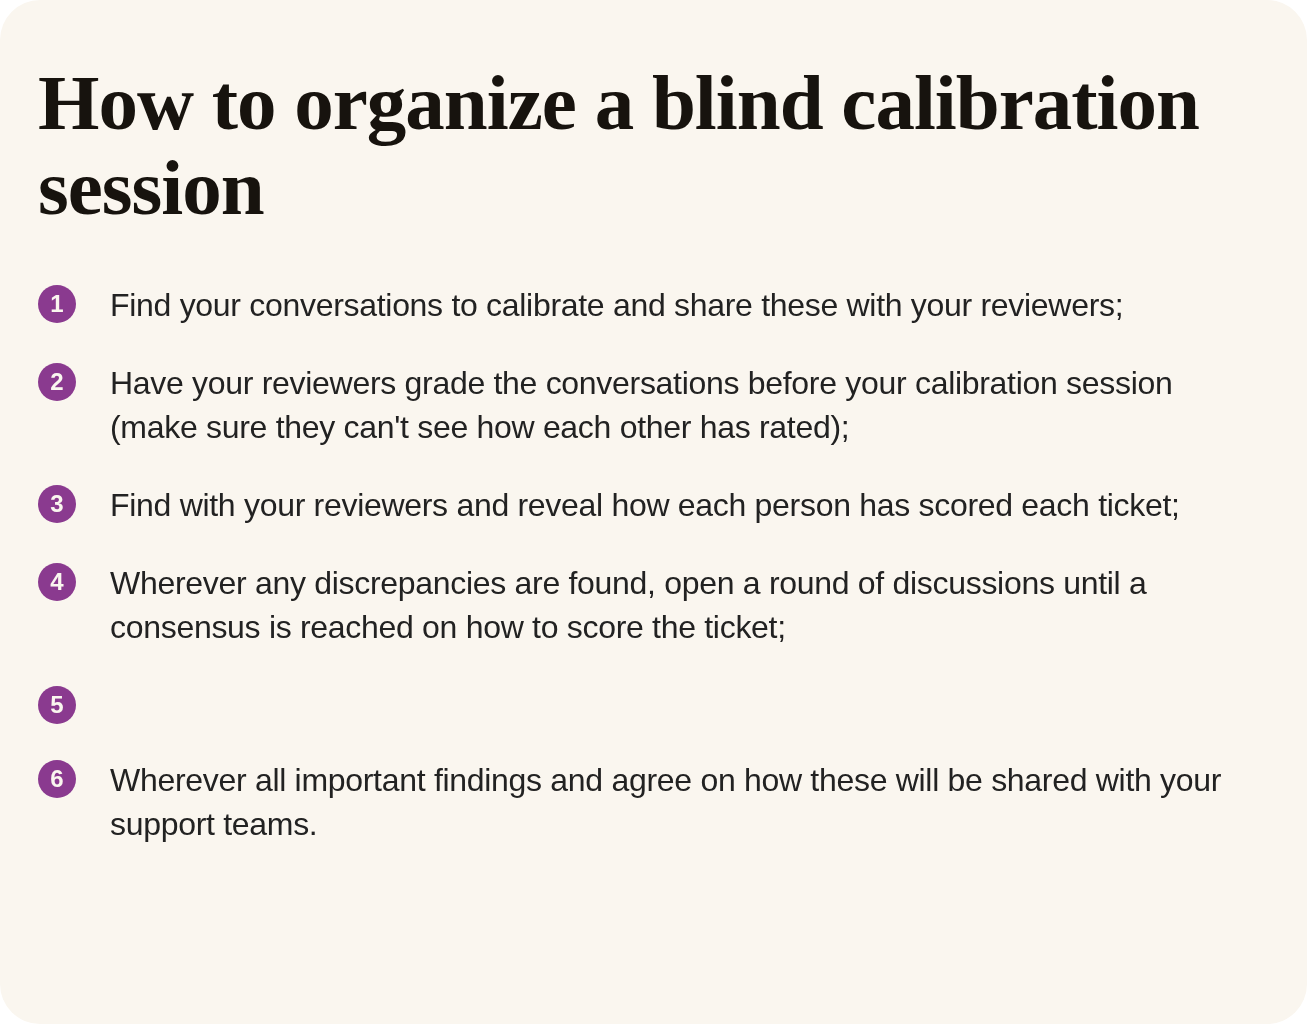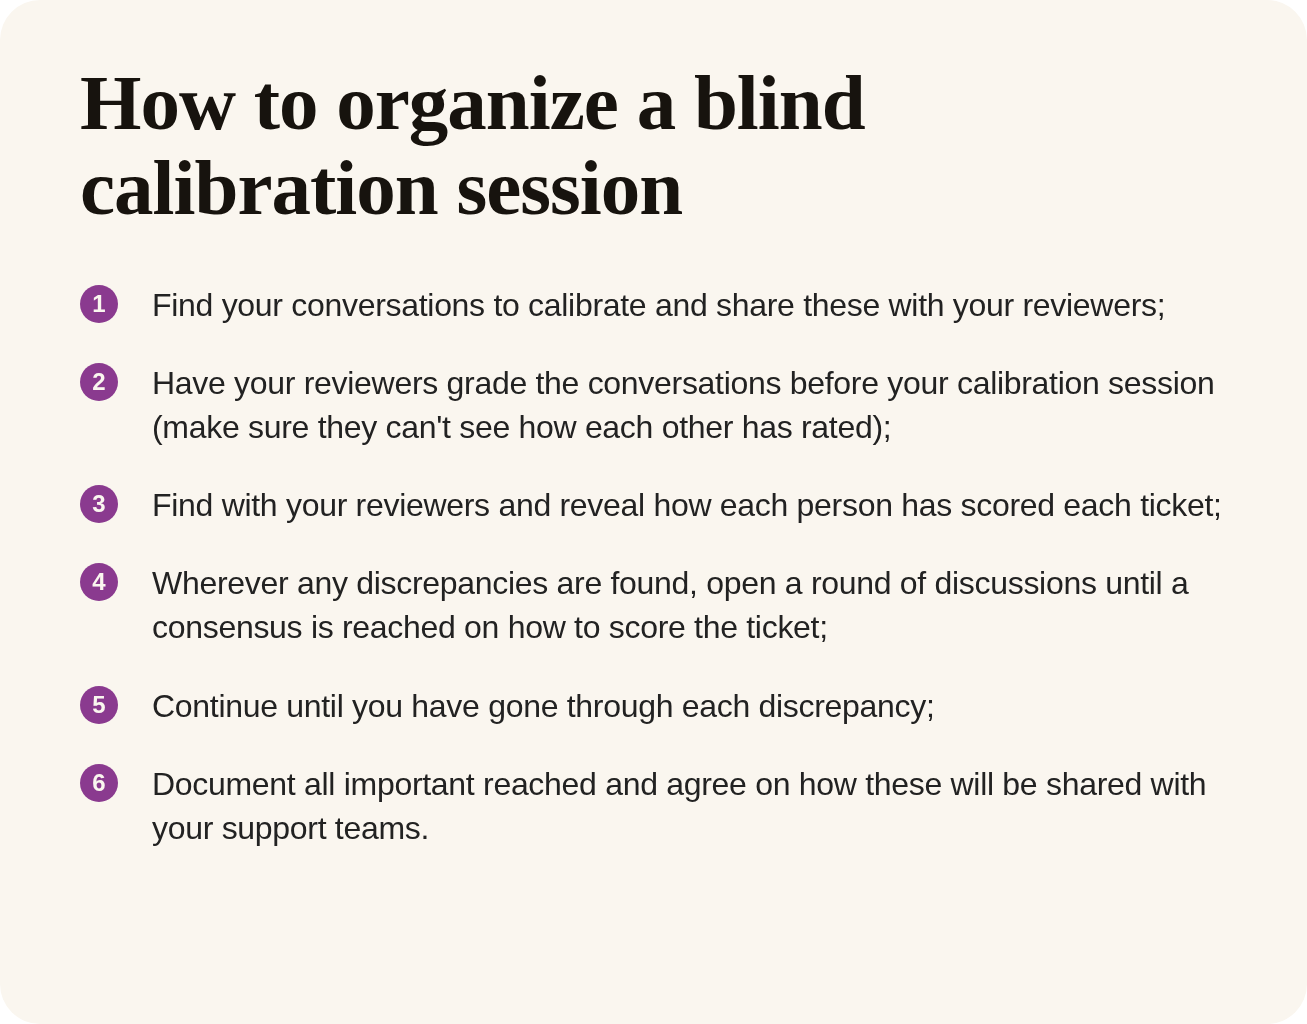--- a/index.html
+++ b/index.html
@@ -9,21 +9,21 @@
       font-family: -apple-system, BlinkMacSystemFont, "Segoe UI", Helvetica, Arial, sans-serif;
       display: flex;
       align-items: flex-start;
       justify-content: center;
     }
     .card {
       width: 1307px;
       min-height: 1024px;
       background: #faf6ef;
       border-radius: 40px;
-      padding: 60px 70px 70px 80px;
+      padding: 60px 70px 70px 38px;
     }
     .title {
       font-family: Georgia, "Times New Roman", serif;
       font-weight: 700;
       font-size: 79px;
       line-height: 1.08;
       color: #17130e;
       letter-spacing: -1px;
       margin-bottom: 52px;
     }
@@ -76,20 +76,19 @@
     <li class="item">
       <span class="badge">3</span>
       <span class="text">Find with your reviewers and reveal how each person has scored each ticket;</span>
     </li>
     <li class="item">
       <span class="badge">4</span>
       <span class="text">Wherever any discrepancies are found, open a round of discussions until a consensus is reached on how to score the ticket;</span>
     </li>
     <li class="item">
       <span class="badge">5</span>
-      <span class="text">Continue until you have gone through each discrepancy;</span>
     </li>
     <li class="item">
       <span class="badge">6</span>
-      <span class="text">Document all important reached and agree on how these will be shared with your support teams.</span>
+      <span class="text">Wherever all important findings and agree on how these will be shared with your support teams.</span>
     </li>
   </ol>
 </div>
 
 </body></html>

